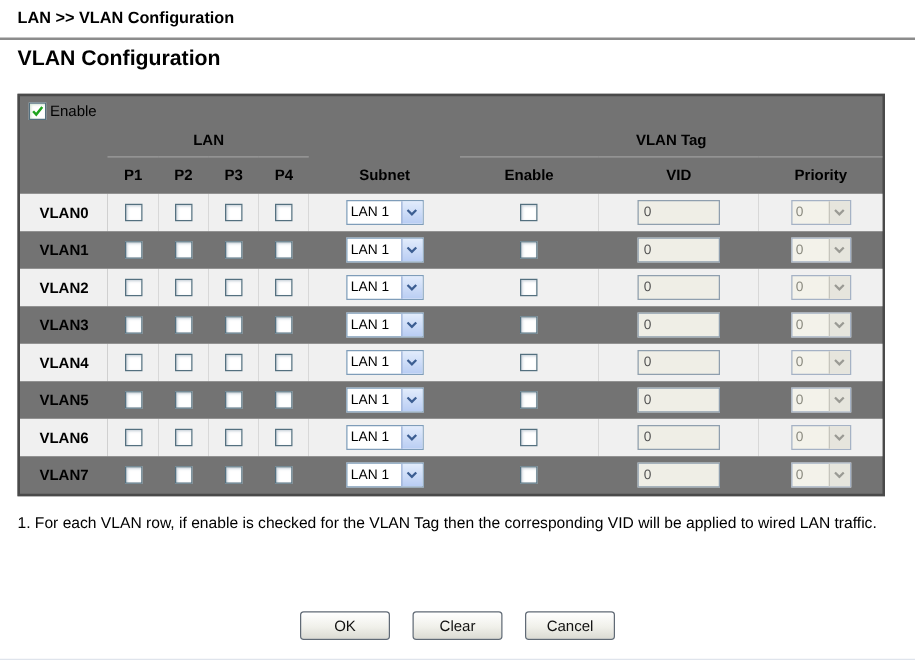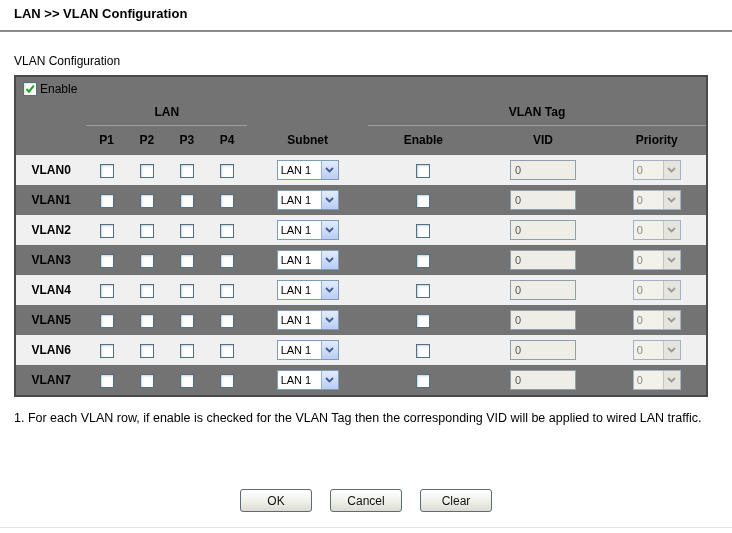--- a/index.html
+++ b/index.html
@@ -2,21 +2,21 @@
 <html><head>
 <meta charset="utf-8">
 <style>
   html,body{margin:0;padding:0;background:#fff;}
   .screen{
     position:relative;width:732px;height:533px;background:#ffffff;overflow:hidden;
     font-family:"Liberation Sans","DejaVu Sans",sans-serif;color:#000;
   }
   .breadcrumb{position:absolute;left:14px;top:6px;font-size:13px;font-weight:bold;}
   .top-rule{position:absolute;left:0;top:30px;width:732px;height:2px;background:#8c8c8c;}
-  .section-title{position:absolute;left:14px;top:54px;font-size:12px;font-weight:normal;}
+  .section-title{position:absolute;left:14px;top:37px;font-size:17px;font-weight:bold;}
 
   .panel{
     position:absolute;left:14px;top:75px;width:690px;
     border:2px solid #4a4a4a;background:#737373;
   }
   .enable-row{height:24px;display:flex;align-items:center;padding-left:7px;}
   .enable-row .lbl{font-size:12px;margin-left:3px;}
 
   table.vlan{border-collapse:collapse;width:100%;table-layout:fixed;}
   tr.group-row{height:24px;}
@@ -348,18 +348,18 @@
         </tbody>
     </table>
   </div>
 
   <div class="notes">
     <p>1. For each VLAN row, if enable is checked for the VLAN Tag then the corresponding VID will be applied to wired LAN traffic.</p>
   </div>
 
   <div class="buttons">
     <button class="btn">OK</button>
+    <button class="btn">Clear</button>
     <button class="btn">Cancel</button>
-    <button class="btn">Clear</button>
   </div>
 
   <div class="bottom-rule"></div>
 </div>
 
 </body></html>

